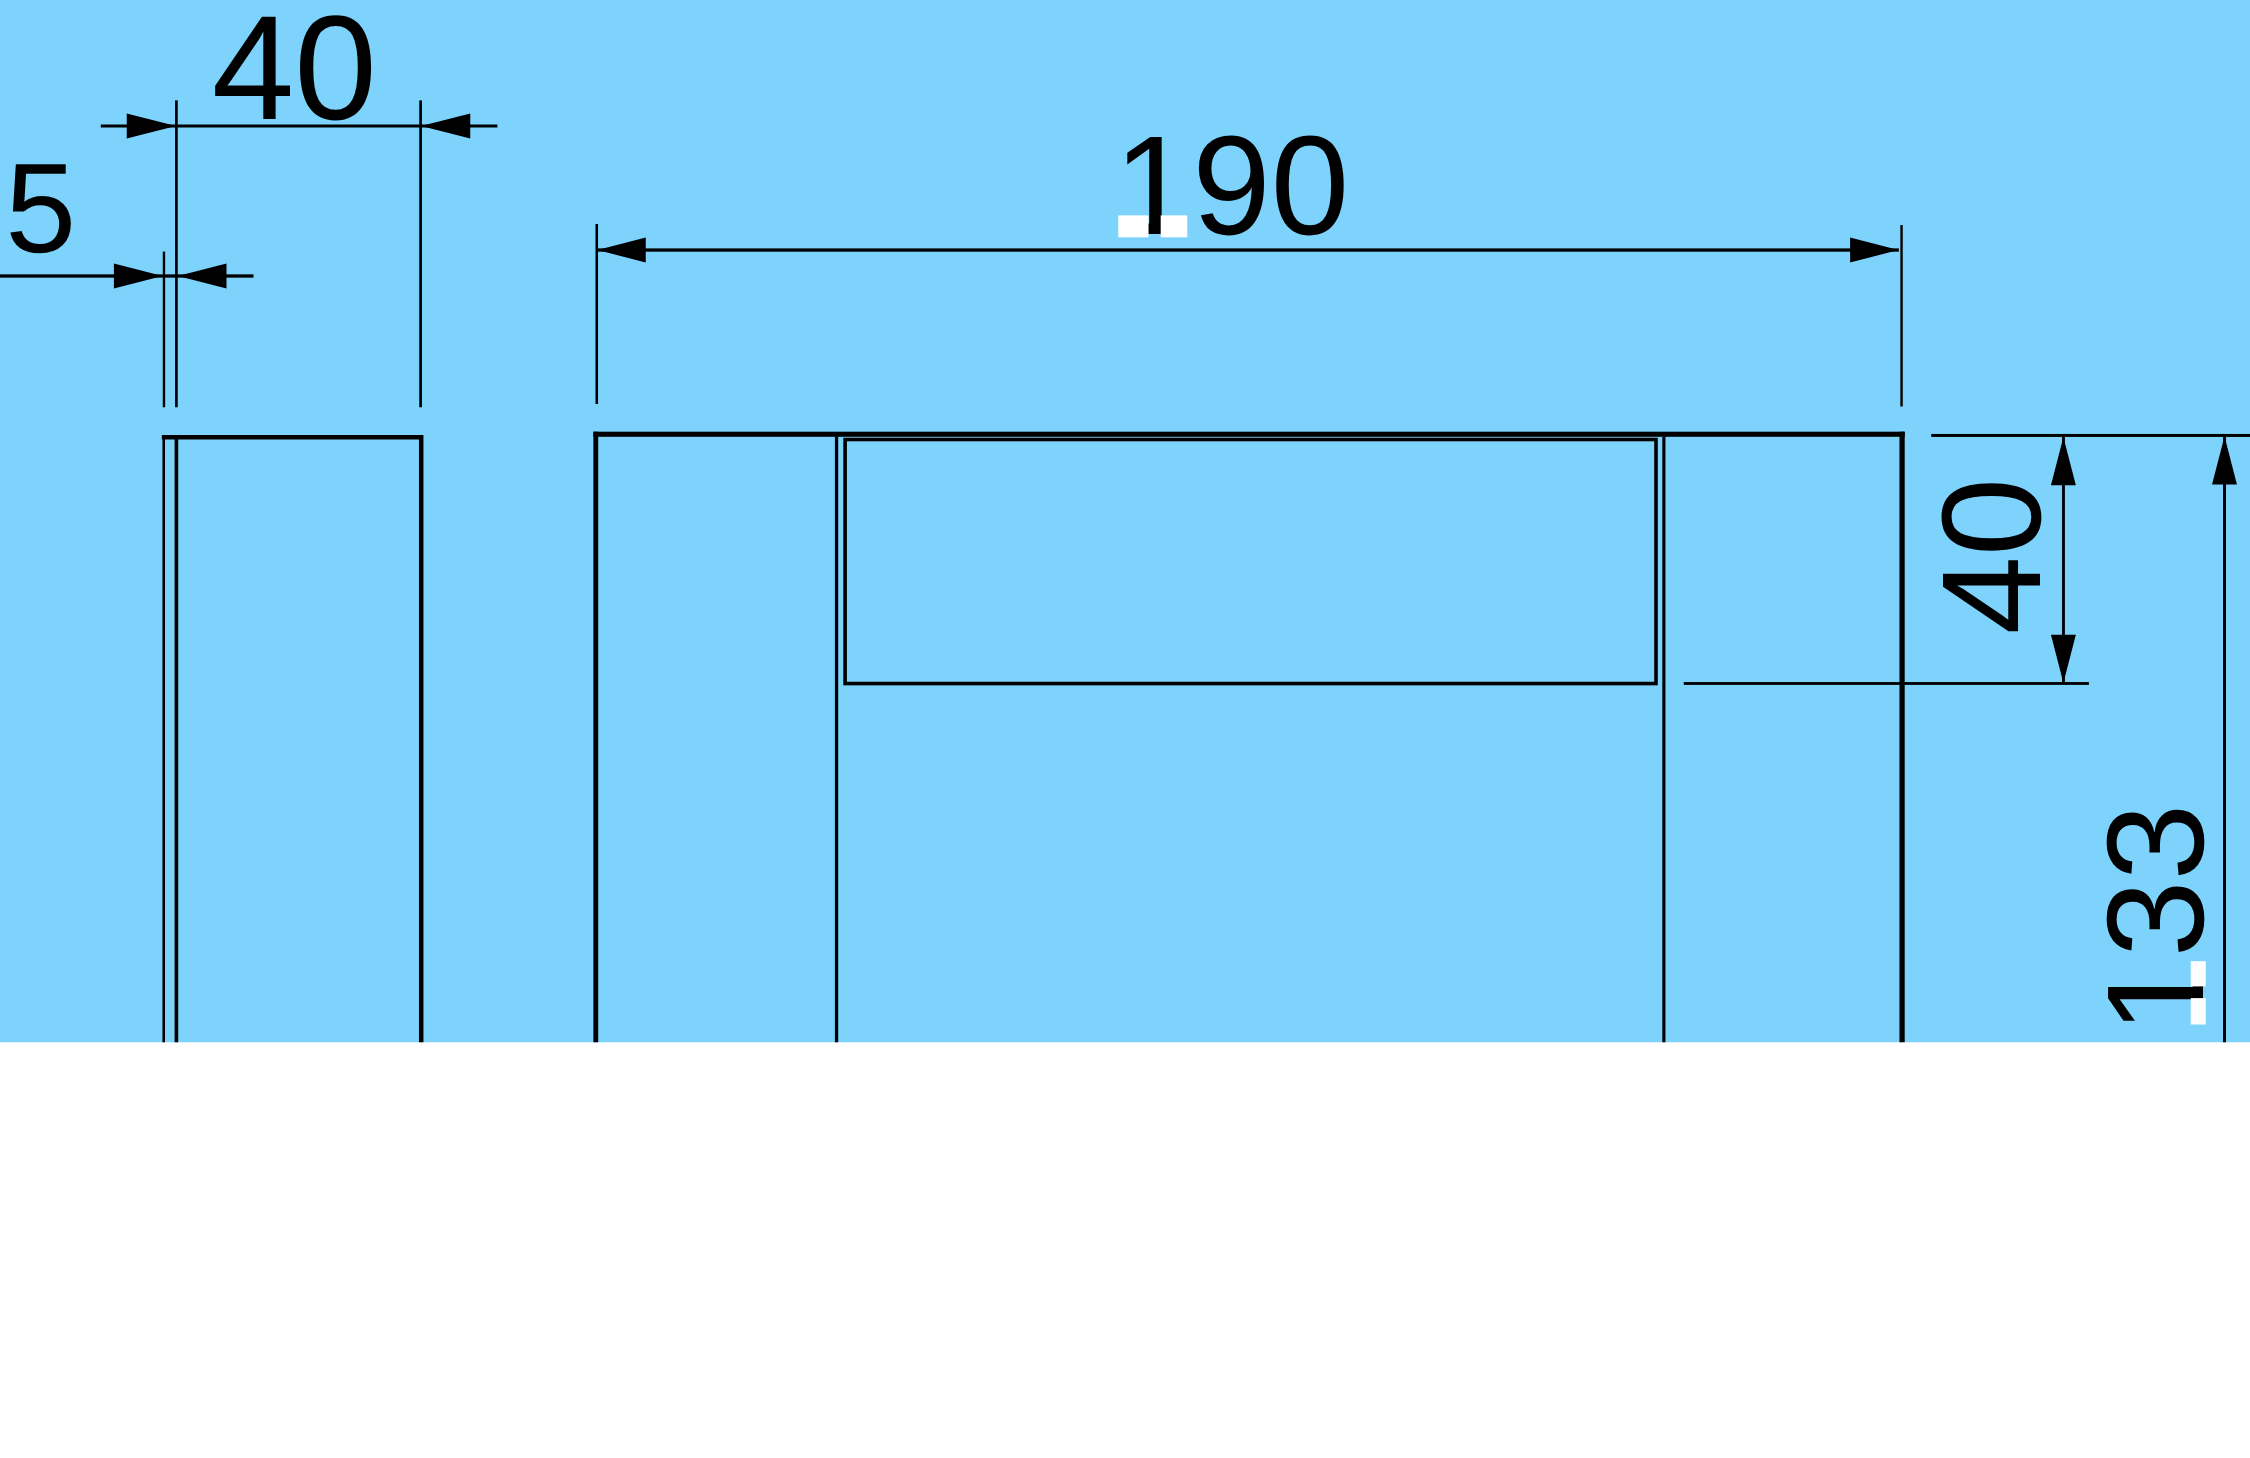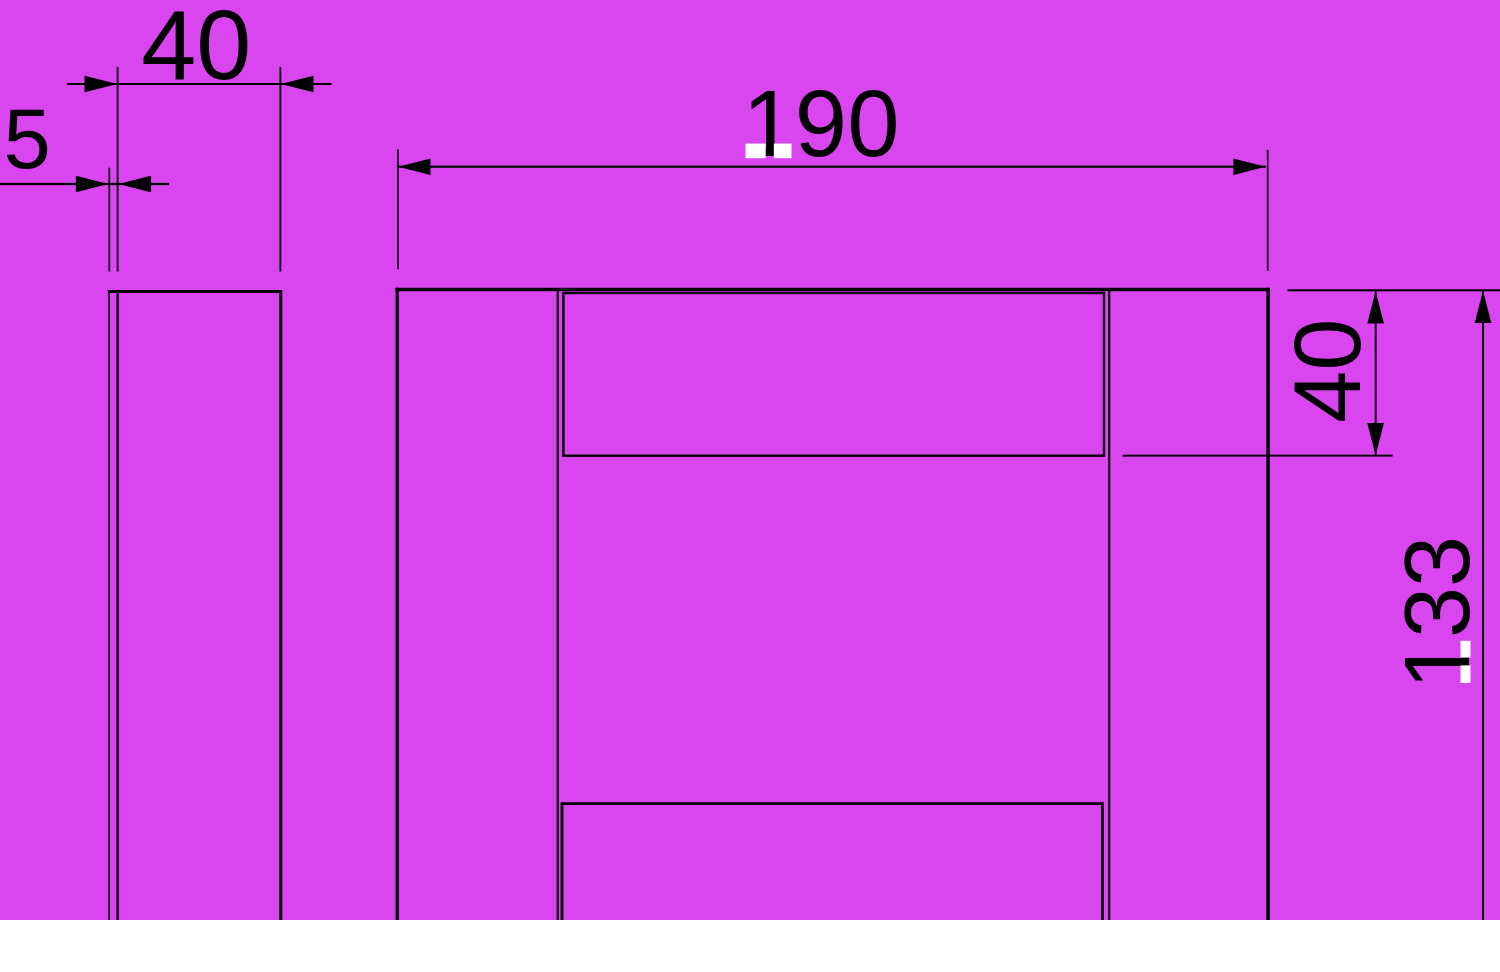--- a/index.html
+++ b/index.html
@@ -1,16 +1,16 @@
 <!DOCTYPE html>
 <html><head>
 <meta charset="utf-8">
 <style>
 html,body{margin:0;padding:0;background:#fff;}
-#page{position:relative;width:1500px;height:920px;background:#d946ef;overflow:hidden;}
+#page{position:relative;width:1500px;height:695px;background:#7dd3fc;overflow:hidden;}
 svg{position:absolute;left:0;top:0;}
 text{font-family:"Liberation Sans",sans-serif;fill:#000;}
 </style>
 </head>
 <body>
 <div id="page">
 <svg width="1500" height="972" viewBox="0 0 1500 972">
 
 <rect x="107.9" y="290.0" width="173.4" height="3.0" fill="#000"></rect>
 

